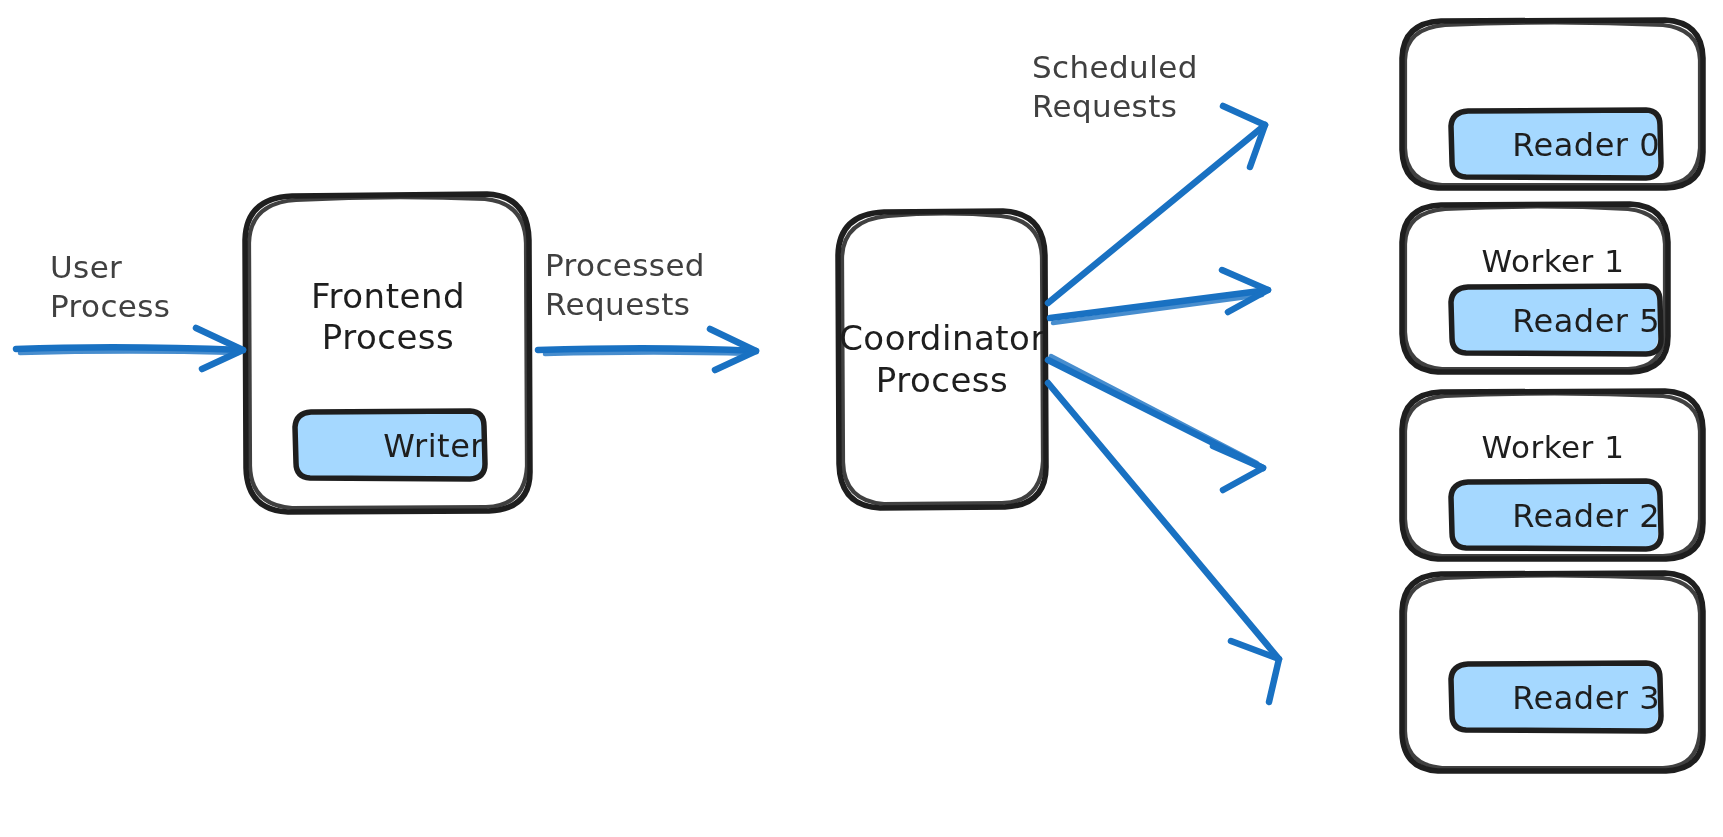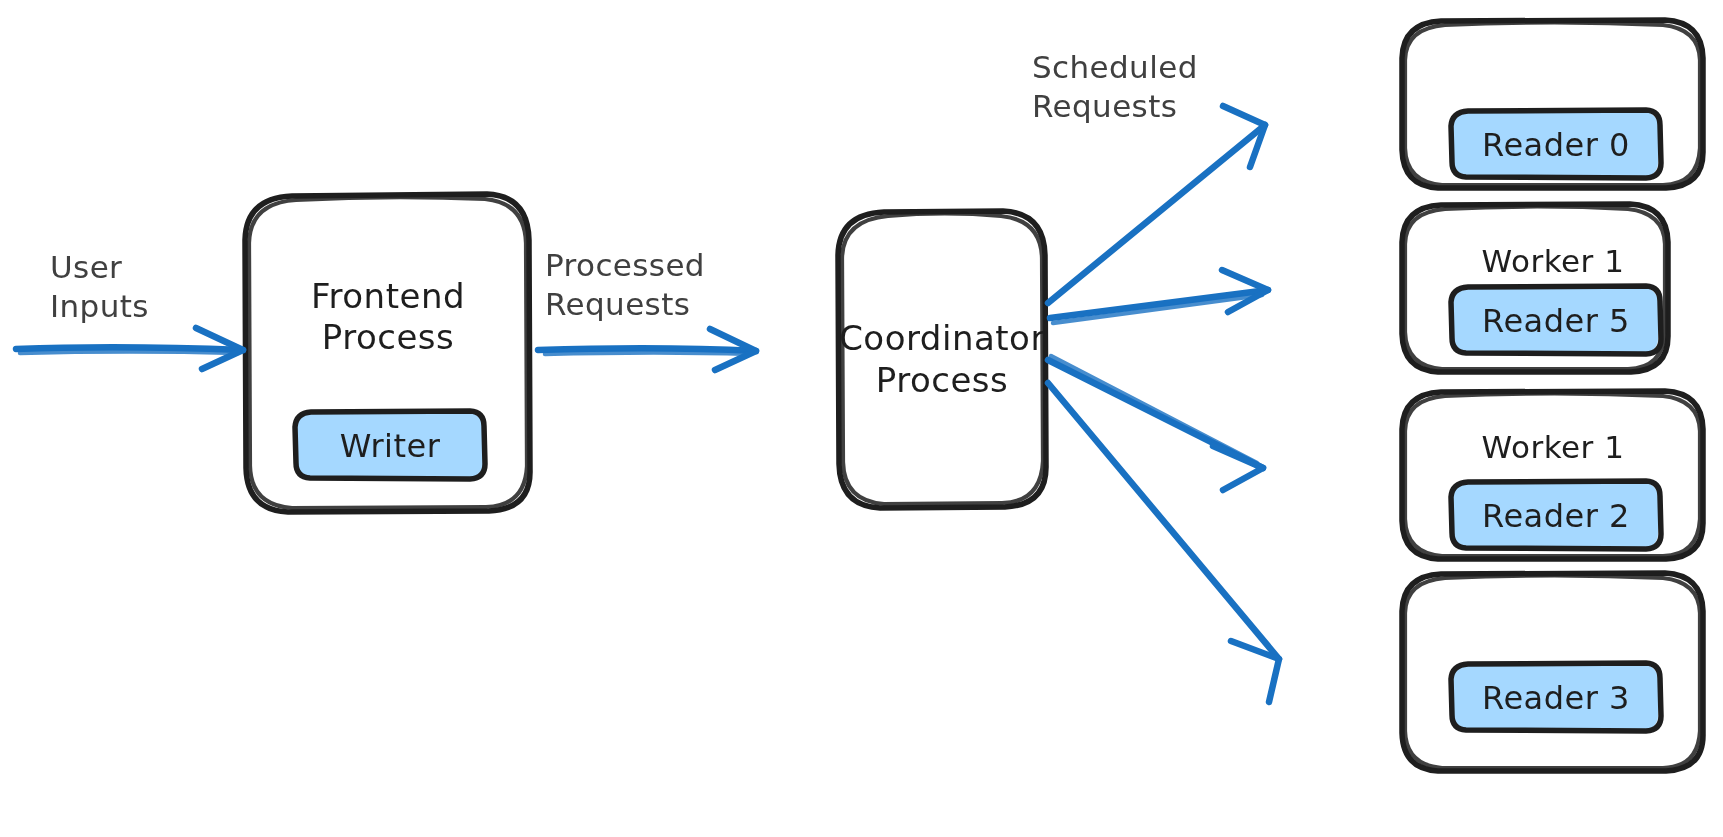--- a/index.html
+++ b/index.html
@@ -46,21 +46,21 @@
     font-size: 34px;
   }
   .worker-label {
     font-size: 31px;
   }
   .sub-node {
     position: absolute;
     box-sizing: border-box;
     display: flex;
     align-items: center;
-    justify-content: center;
+    justify-content: flex-end;
   }
   .sub-label {
     font-family: "DejaVu Sans", sans-serif;
     color: #1e1e1e;
     font-size: 32px;
     letter-spacing: 0.5px;
   }
   .edge-label {
     position: absolute;
     font-family: "DejaVu Sans", sans-serif;
@@ -192,21 +192,21 @@
   </div>
   <div class="sub-node" style="left:1452px; top:482px; width:208px; height:67px;">
     <div class="sub-label">Reader 2</div>
   </div>
 
   <div class="sub-node" style="left:1452px; top:664px; width:208px; height:67px;">
     <div class="sub-label">Reader 3</div>
   </div>
 
   <div class="edge-label" style="left:50px; top:248px; width:190px;">User
-Inputs</div>
+Process</div>
 
   <div class="edge-label" style="left:545px; top:246px; width:220px;">Processed
 Requests</div>
 
   <div class="edge-label" style="left:1032px; top:48px; width:220px;">Scheduled
 Requests</div>
 
 </div>
 
 </body></html>

